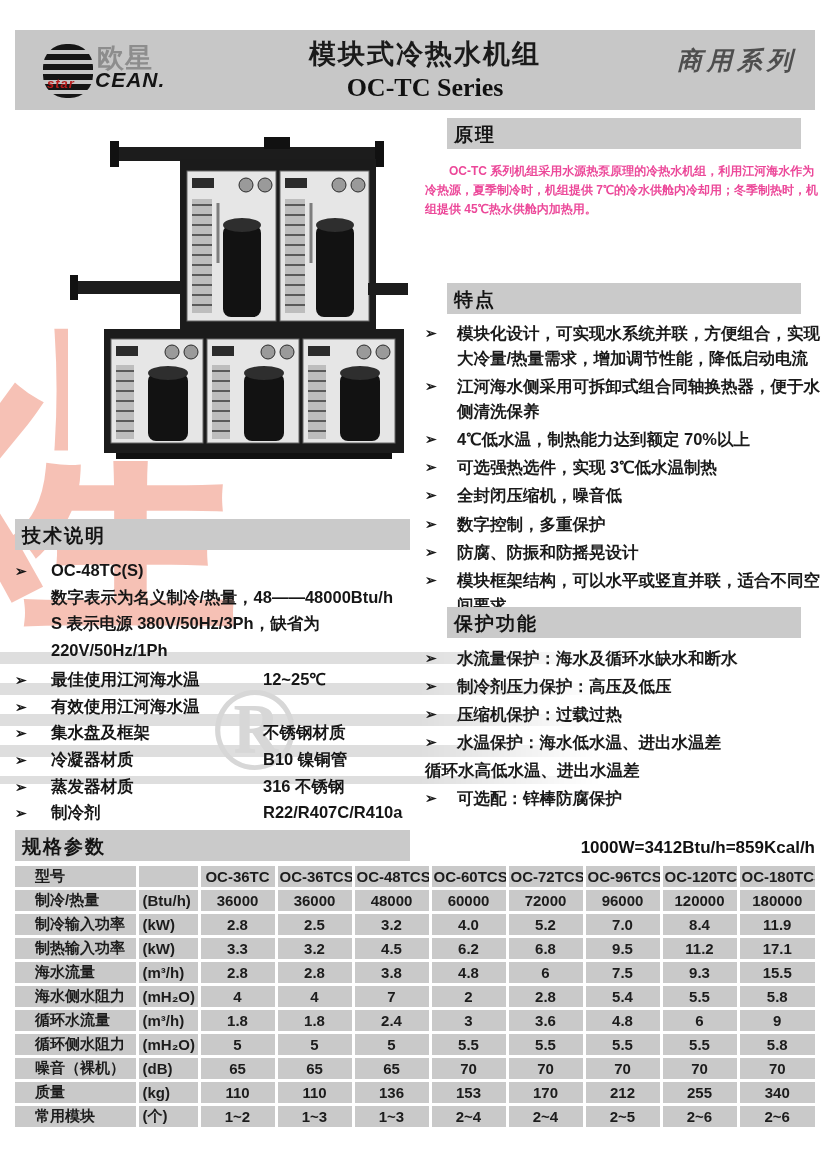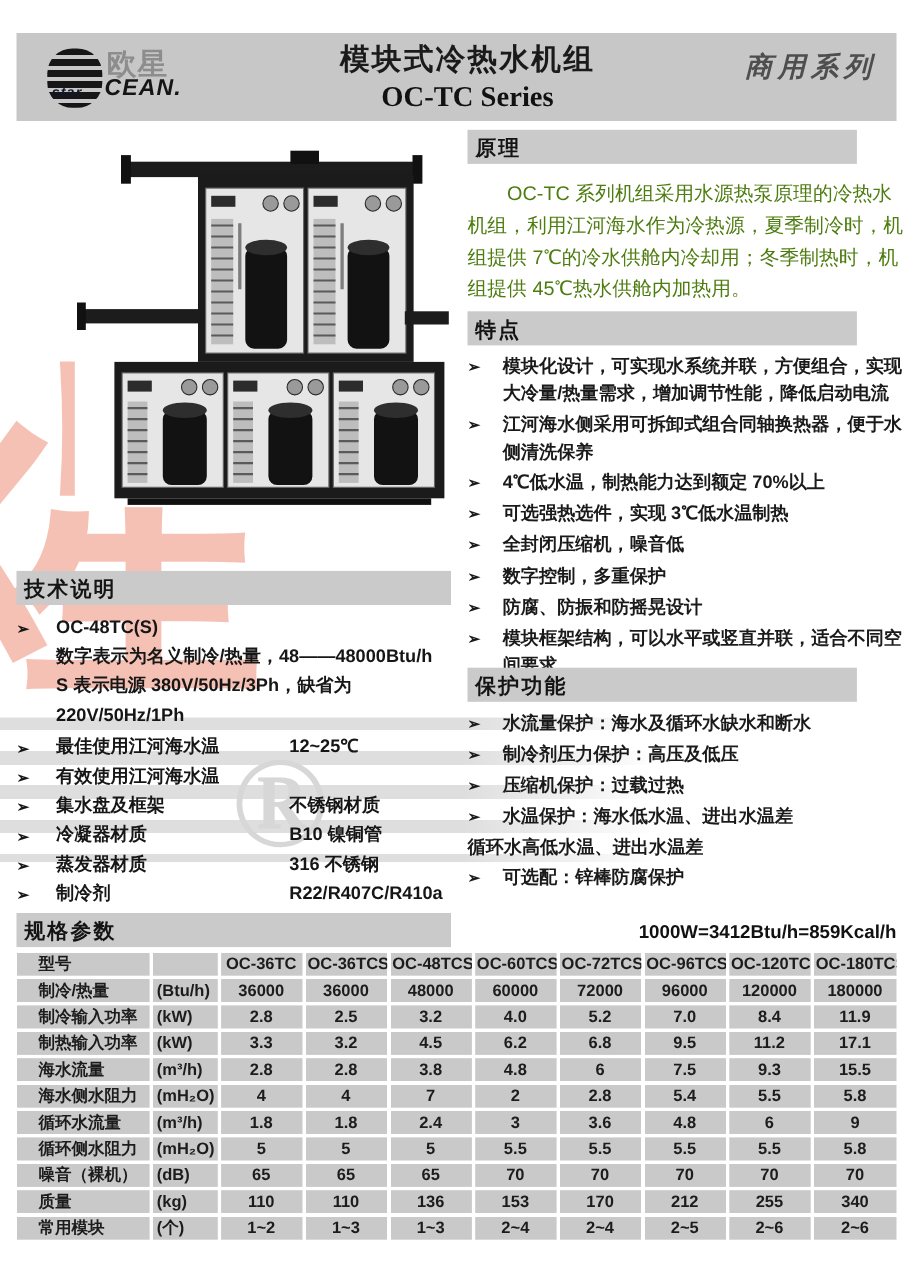--- a/index.html
+++ b/index.html
@@ -33,42 +33,42 @@
     background:#c7c7c7; z-index:2;
   }
   .logo { position:absolute; left:28px; top:12px; width:190px; height:58px; }
   .logo-o {
     position:absolute; left:0; top:2px; width:50px; height:54px;
     border-radius:46% 46% 46% 46% / 42% 42% 42% 42%;
     background:repeating-linear-gradient(180deg,#161616 0 6px,#c7c7c7 6px 10px);
   }
   .logo-star {
     position:absolute; left:4px; top:34px; font-size:13px; font-style:italic;
-    font-weight:bold; color:#0f172a; letter-spacing:1px;
+    font-weight:bold; color:#b91c1c; letter-spacing:1px;
   }
   .logo-cn { position:absolute; left:54px; top:-2px; font-size:27px; font-weight:bold; color:#8d8d8d; letter-spacing:1px; }
   .logo-cean { position:absolute; left:52px; top:26px; font-size:21px; font-weight:bold; font-style:italic; color:#141414; letter-spacing:1px; }
   .title-wrap { position:absolute; left:225px; top:6px; width:370px; text-align:center; }
   .title-cn { font-size:27px; font-weight:bold; color:#1a1a1a; letter-spacing:2px; }
   .title-en { font-family:"Liberation Serif", serif; font-size:26px; font-weight:bold; color:#111; margin-top:1px; }
   .series { position:absolute; right:18px; top:14px; font-family:"Liberation Serif", serif;
     font-style:italic; font-weight:bold; font-size:25px; color:#4e4e4e; letter-spacing:5px; }
   
   .photo { position:absolute; left:68px; top:133px; width:358px; height:328px; z-index:1; background:#fff; }
   
   .sec-bar {
     position:absolute; height:31px; background:#cacaca; z-index:1;
     font-size:19px; font-weight:bold; color:#141414;
     padding:4px 0 0 7px; letter-spacing:2px;
   }
-  .right-col-bar { left:425px; width:354px; }
+  .right-col-bar { left:447px; width:354px; }
   .left-col-bar  { left:15px;  width:395px; }
   .body-text {
-    position:absolute; z-index:1; font-size:18px; font-weight:normal;
-    line-height:1.6; color:#4d7c0f;
+    position:absolute; z-index:1; font-size:12px; font-weight:bold;
+    line-height:1.6; color:#ec4899;
   }
   .indent2 { text-indent:2em; }
   .blist { position:absolute; z-index:1; }
   .blist .li { display:flex; font-size:16.5px; font-weight:bold; line-height:1.52; color:#1a1a1a; margin-bottom:3px; }
   .blist .bullet { flex:0 0 32px; font-size:14px; padding-top:2px; }
   .blist .txt { flex:1; }
   .blist .sub { }
   
   .tech-first { display:flex; font-size:16.5px; font-weight:bold; line-height:1.62; margin-bottom:2px; }
   .tech-first .bullet { flex:0 0 36px; font-size:14px; padding-top:3px; }

